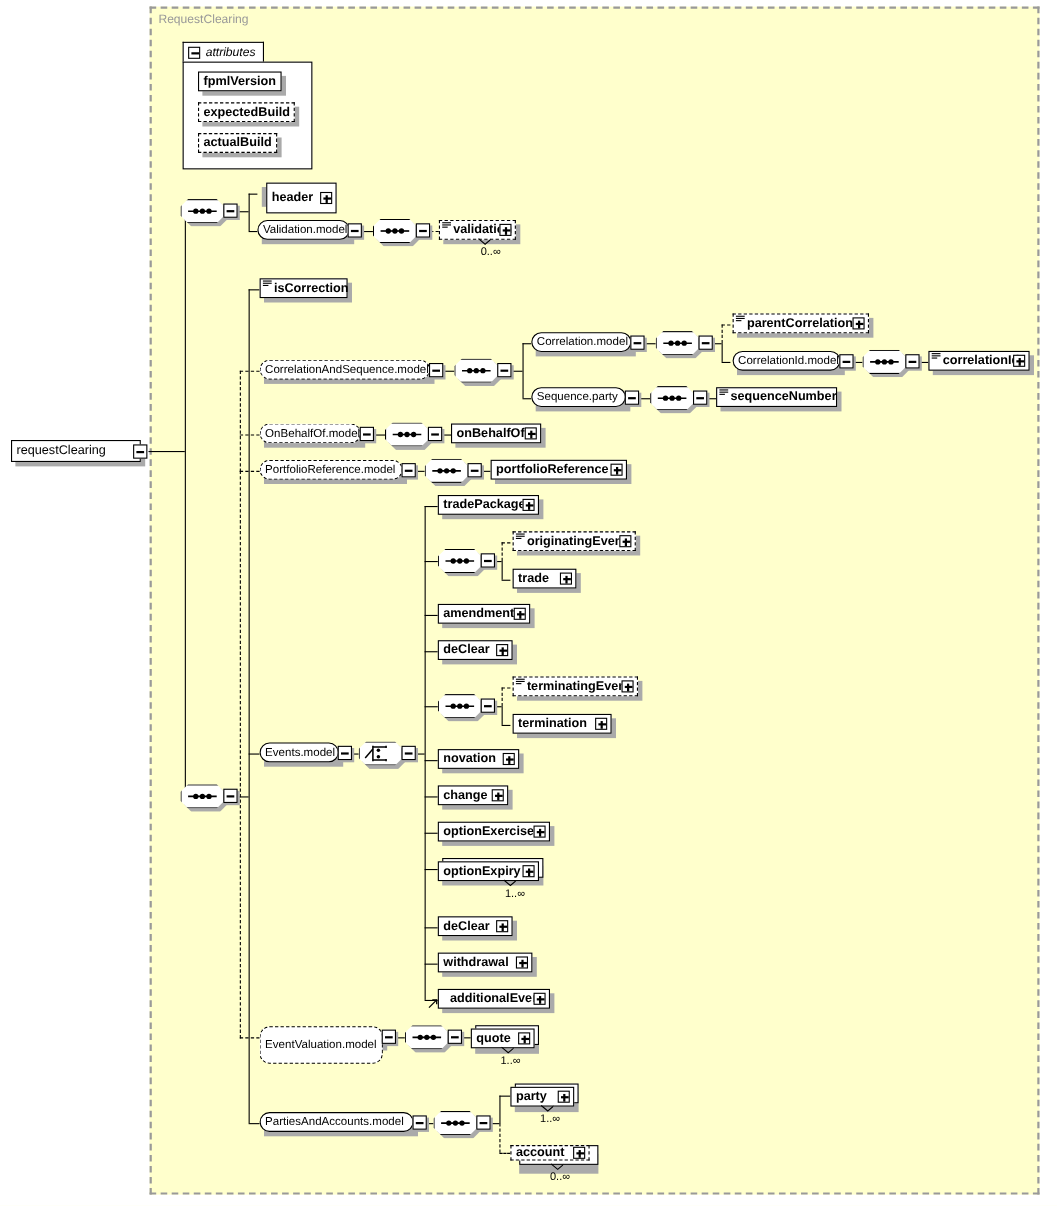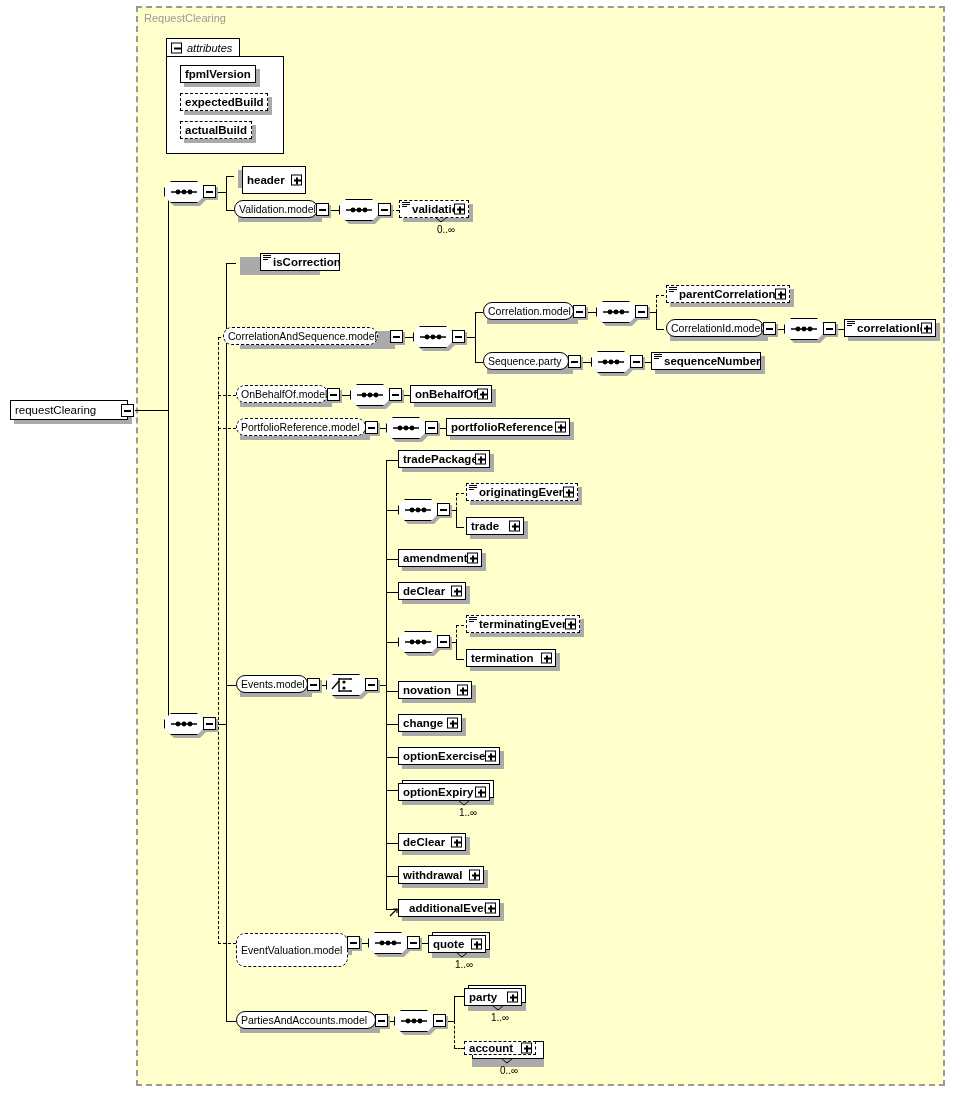--- a/index.html
+++ b/index.html
@@ -187,31 +187,31 @@
   <div class="ln lnh" style="left:226px;top:1021px;width:10px;"></div>
 
   <div class="dln dlnh" style="left:218px;top:337px;width:18px;"></div>
   <div class="dln dlnh" style="left:218px;top:395px;width:18px;"></div>
   <div class="dln dlnh" style="left:218px;top:428px;width:18px;"></div>
   <div class="dln dlnh" style="left:218px;top:943px;width:18px;"></div>
   <div class="dln dlnv" style="left:218px;top:337px;height:92px;"></div>
   <div class="dln dlnv" style="left:218px;top:428px;height:516px;"></div>
 
   <div class="shadow" style="left:240px;top:257px;width:80px;height:18px;"></div>
-  <div class="node bold" style="left:236px;top:253px;width:80px;height:18px;padding-left:8px;margin-left:24px;">
+  <div class="node bold" style="left:236px;top:253px;width:80px;height:18px;padding-left:8px;">
     <span class="typeglyph">
         <i></i>
         <i></i>
         <i></i>
       </span>
     <span class="lbl">isCorrection</span>
   </div>
 
   <div class="shadow" style="left:240px;top:331px;width:155px;height:18px;"></div>
-  <div class="node opt" style="left:223px;top:327px;width:155px;height:18px;border-radius:9px;">
+  <div class="node opt" style="left:236px;top:327px;width:155px;height:18px;border-radius:9px;">
     <span class="lbl" style="font-size:10.5px;">CorrelationAndSequence.model</span>
   </div>
   <div class="compbtn sh" style="left:390px;top:330px;"></div>
   <div class="ln lnh" style="left:403px;top:337px;width:10px;"></div>
 
   <div class="comp" style="left:413px;top:326px;">
     <div class="octshadow"></div>
     <div class="oct"></div>
     <svg width="40" height="22">
       <line x1="7" y1="11" x2="33" y2="11" stroke="#000" stroke-width="1.5"></line>

